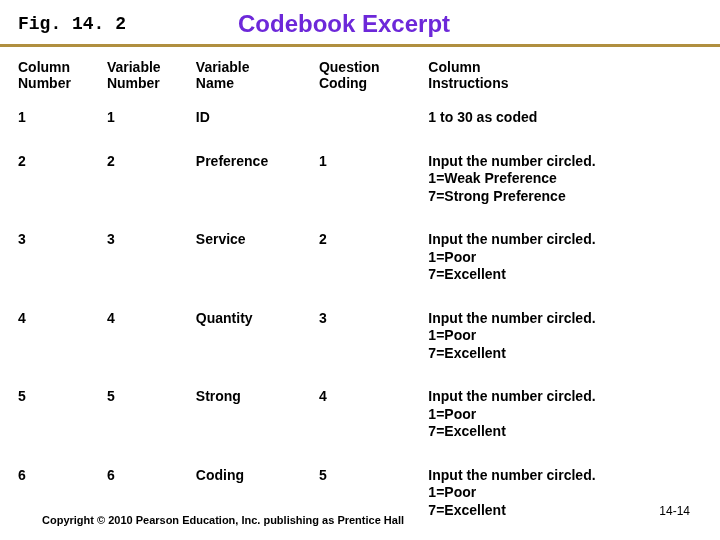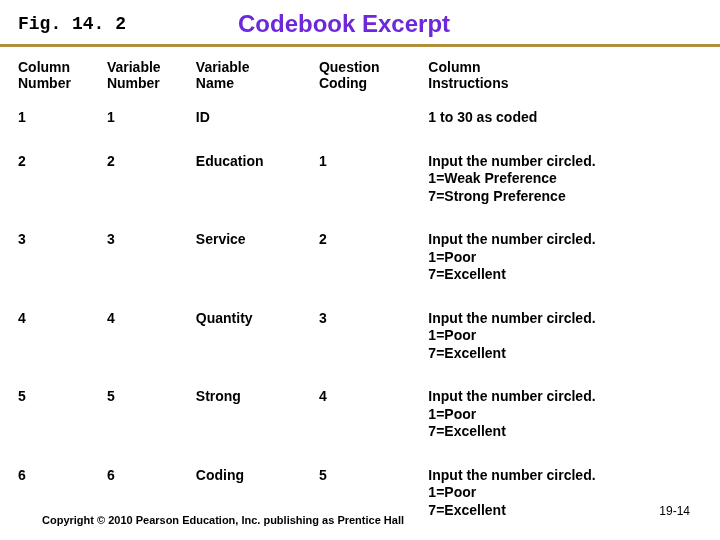--- a/index.html
+++ b/index.html
@@ -117,21 +117,21 @@
       <tr>
         <td>1</td>
         <td>1</td>
         <td>ID</td>
         <td></td>
         <td>1 to 30 as coded</td>
       </tr>
       <tr>
         <td>2</td>
         <td>2</td>
-        <td>Education</td>
+        <td>Preference</td>
         <td>1</td>
         <td style="white-space: pre-line;">Input the number circled.
 1=Weak Preference
 7=Strong Preference</td>
       </tr>
       <tr>
         <td>3</td>
         <td>3</td>
         <td>Service</td>
         <td>2</td>
@@ -164,13 +164,13 @@
         <td>5</td>
         <td style="white-space: pre-line;">Input the number circled.
 1=Poor
 7=Excellent</td>
       </tr>
     </tbody>
   </table>
 </div>
 
 <div class="footer">Copyright © 2010 Pearson Education, Inc. publishing as Prentice Hall</div>
-<div class="pagenum">19-14</div>
+<div class="pagenum">14-14</div>
 
 </body></html>

